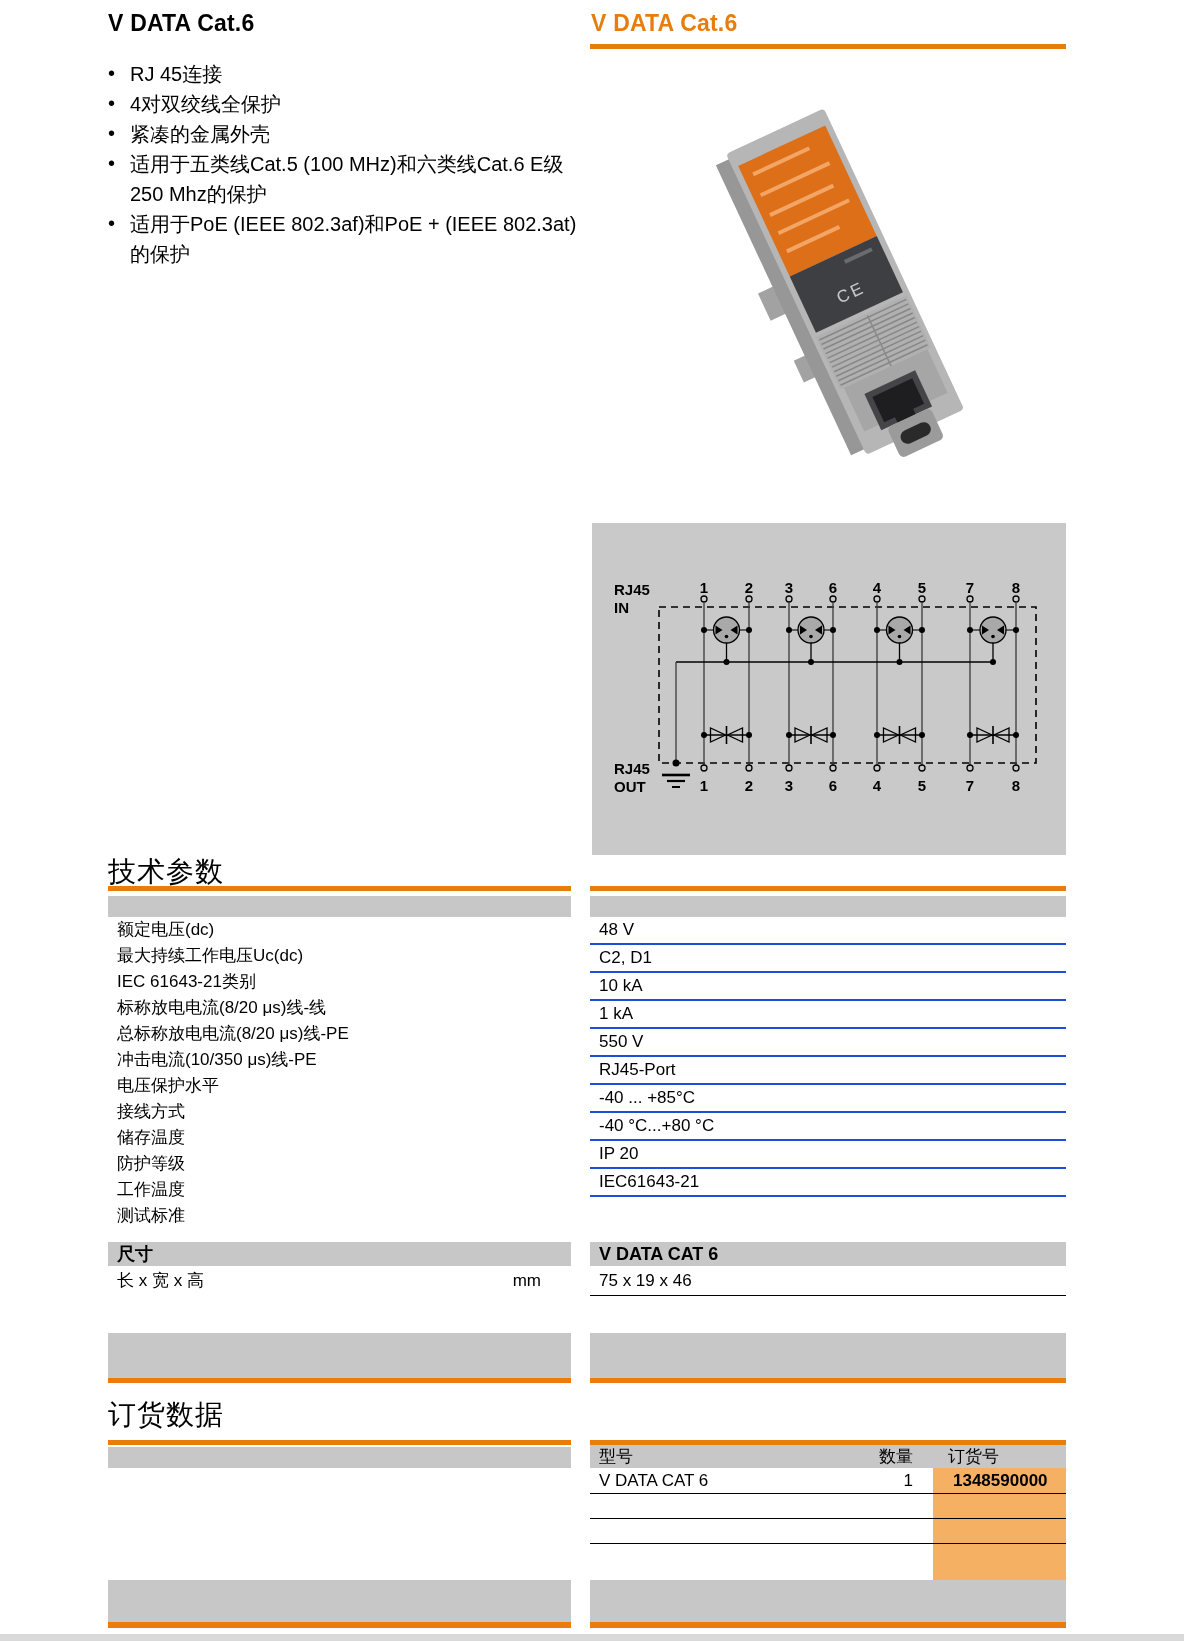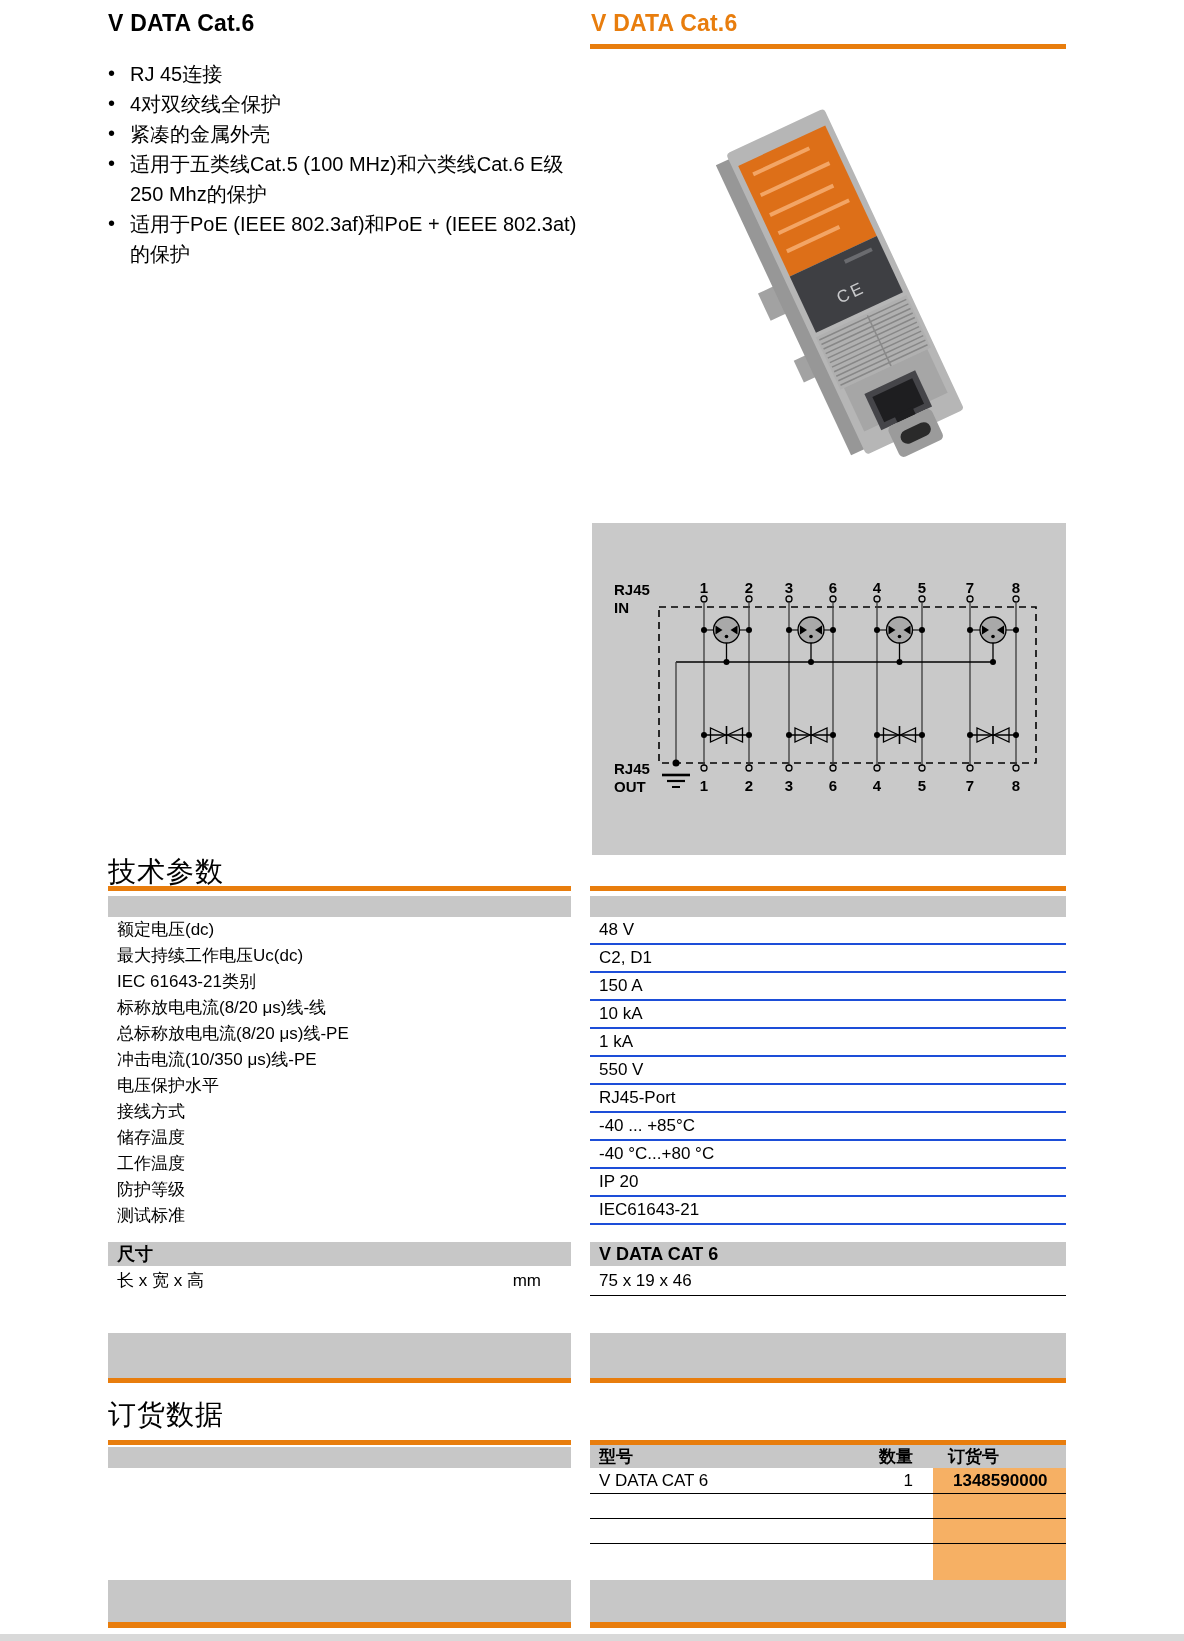--- a/index.html
+++ b/index.html
@@ -23,21 +23,21 @@
   .trow{height:26px;line-height:26px;font-size:17px;white-space:nowrap;overflow:hidden;}
   .tlabel{padding-left:9px;}
   .tvalue{padding-left:9px;border-bottom:2px solid #1d4ed8;}
   
   .dims-header{height:24px;line-height:24px;font-size:18px;font-weight:bold;padding-left:9px;background:#C7C7C7;}
   .dims-row{height:29px;line-height:29px;font-size:17px;}
   .grayblock{background:#C7C7C7;border-bottom:5px solid #E87D0D;}
   
   .order-table{width:476px;}
   .order-head{position:relative;height:23px;background:#C7C7C7;border-top:5px solid #E87D0D;
-    font-size:17px;font-weight:bold;line-height:23px;}
+    font-size:17px;font-weight:normal;line-height:23px;}
   .order-body{position:relative;height:112px;}
   .orange-col{position:absolute;left:343px;top:0;width:133px;height:112px;background:#F6B064;}
   .orow{position:absolute;left:0;width:476px;font-size:17px;}
   .orow .cell{position:absolute;top:0;line-height:25px;}
   .bordered{border-bottom:1px solid #000;}
   .cell-model{left:9px;}
   .cell-qty{left:240px;width:83px;text-align:right;}
   .cell-no{left:363px;font-weight:bold;}
   .head-model{position:absolute;left:9px;top:0;}
   .head-qty{position:absolute;left:240px;top:0;width:83px;text-align:right;}
@@ -239,28 +239,27 @@
   <div class="abs" style="left:108px;top:917px;width:463px;">
       <div class="trow tlabel">额定电压(dc)</div>
       <div class="trow tlabel">最大持续工作电压Uc(dc)</div>
       <div class="trow tlabel">IEC 61643-21类别</div>
       <div class="trow tlabel">标称放电电流(8/20 μs)线-线</div>
       <div class="trow tlabel">总标称放电电流(8/20 μs)线-PE</div>
       <div class="trow tlabel">冲击电流(10/350 μs)线-PE</div>
       <div class="trow tlabel">电压保护水平</div>
       <div class="trow tlabel">接线方式</div>
       <div class="trow tlabel">储存温度</div>
+      <div class="trow tlabel">防护等级</div>
       <div class="trow tlabel">工作温度</div>
-      <div class="trow tlabel">防护等级</div>
       <div class="trow tlabel">测试标准</div>
     </div>
   <div class="abs" style="left:590px;top:917px;width:476px;">
       <div class="trow tvalue">48 V</div>
       <div class="trow tvalue">C2, D1</div>
-      <div class="trow tvalue">150 A</div>
       <div class="trow tvalue">10 kA</div>
       <div class="trow tvalue">1 kA</div>
       <div class="trow tvalue">550 V</div>
       <div class="trow tvalue">RJ45-Port</div>
       <div class="trow tvalue">-40 ... +85°C</div>
       <div class="trow tvalue">-40 °C...+80 °C</div>
       <div class="trow tvalue">IP 20</div>
       <div class="trow tvalue">IEC61643-21</div>
     </div>
 

